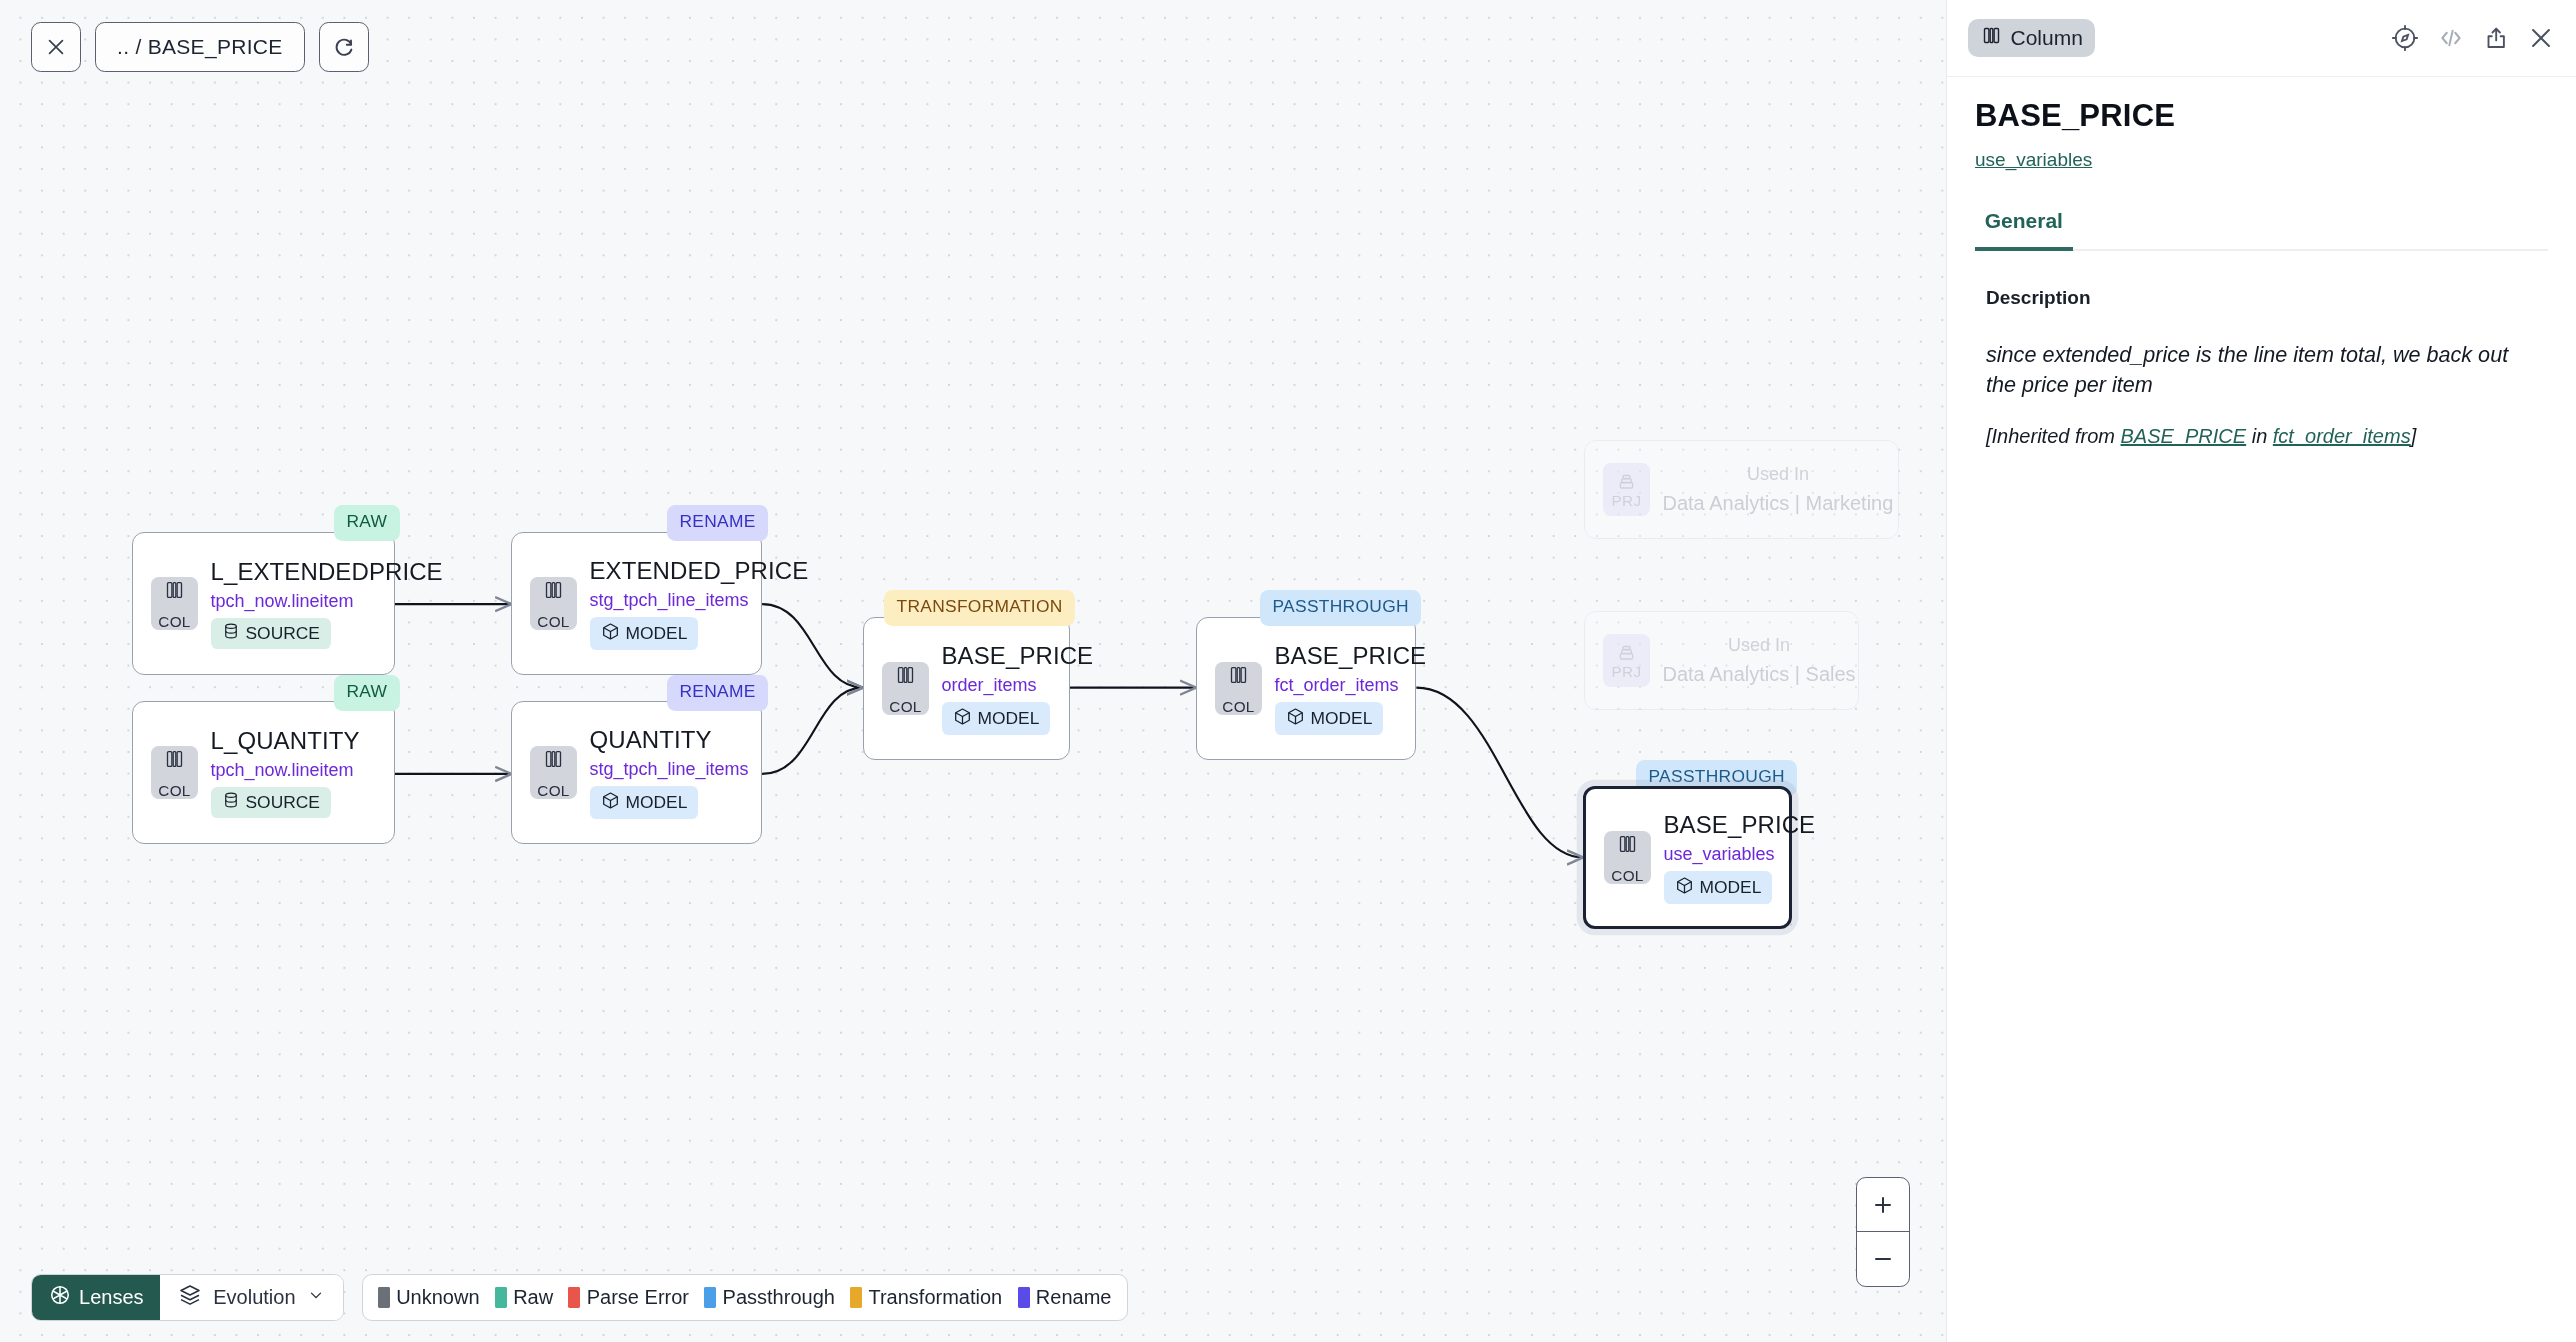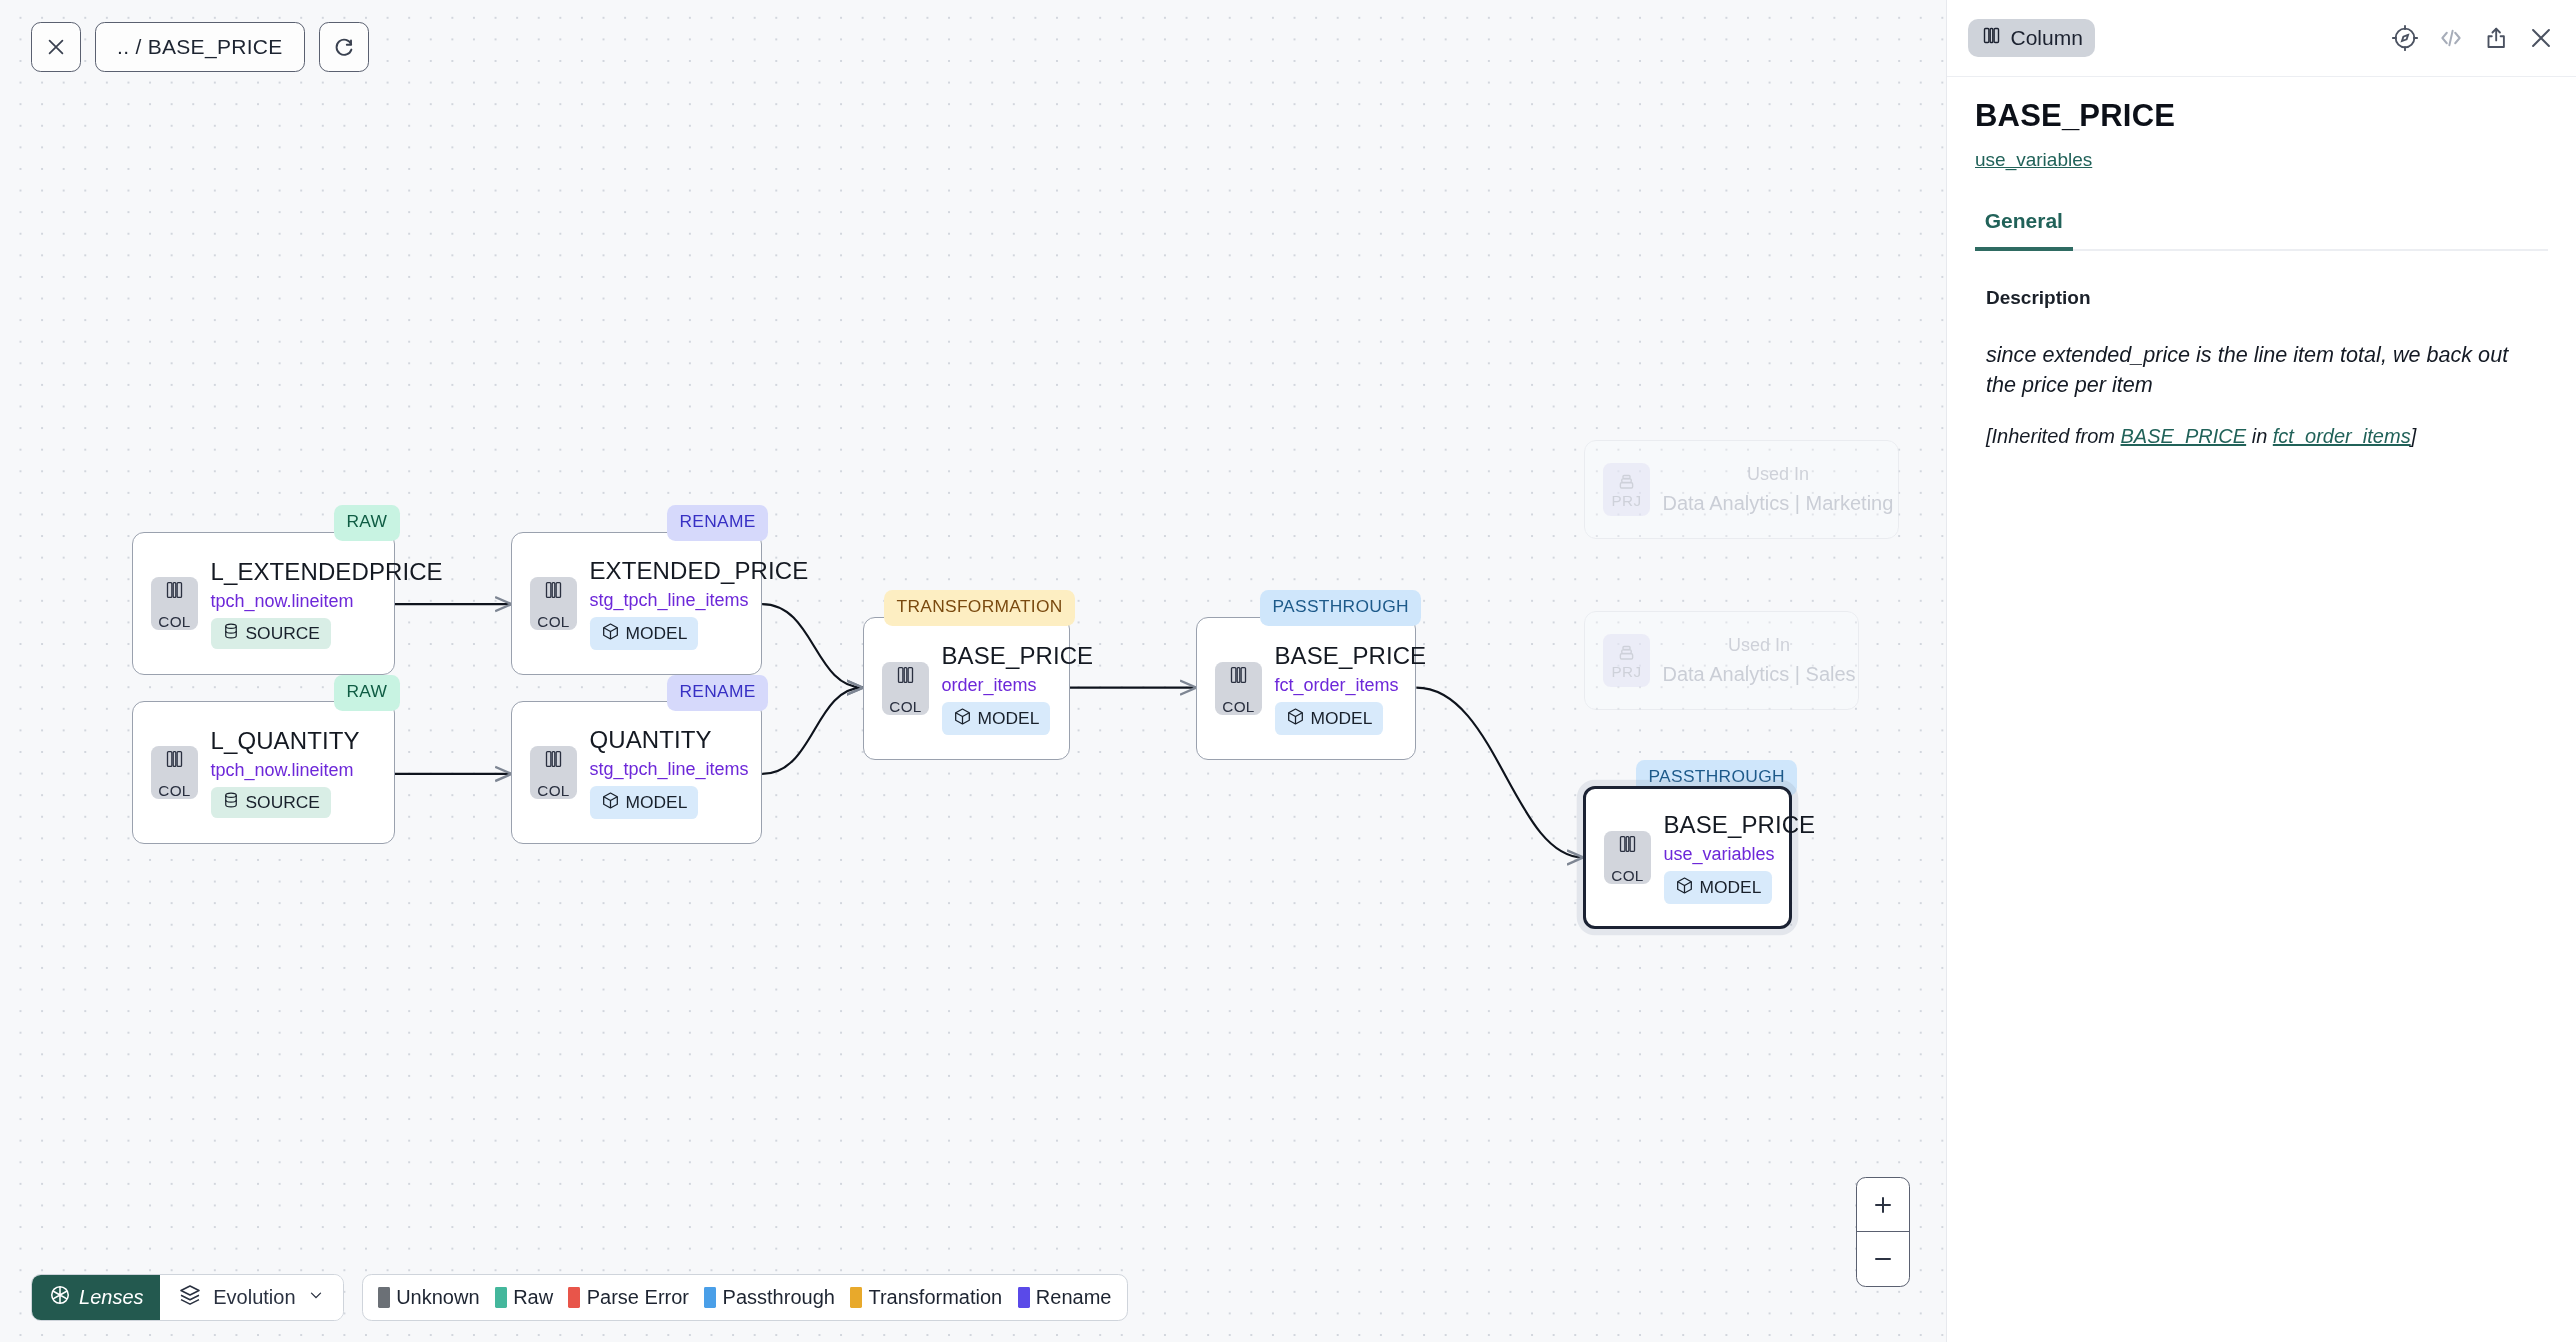--- a/index.html
+++ b/index.html
@@ -149,21 +149,21 @@
     display: flex; align-items: center; gap: 18px; z-index: 40;
   }
   #lens-group {
     display: flex; align-items: stretch;
     border: 1.4px solid #cfd4db; border-radius: 9.7px;
     overflow: hidden; background: #ffffff; height: 47px;
   }
   #lenses-btn {
     background: #23594f; color: #ffffff;
     display: flex; align-items: center; gap: 8.4px;
-    padding: 0 16.7px; font-size: 20px; cursor: pointer; font-style: italic;
+    padding: 0 16.7px; font-size: 20px; cursor: pointer;
   }
   #evolution-btn {
     background: #ffffff; color: #2a3140;
     display: flex; align-items: center; gap: 11px;
     padding: 0 18px; font-size: 20px; cursor: pointer;
   }
   #legend {
     display: flex; align-items: center; gap: 15.3px;
     border: 1.4px solid #cfd4db; border-radius: 9.7px;
     background: #ffffff; height: 47px; padding: 0 15.3px;

